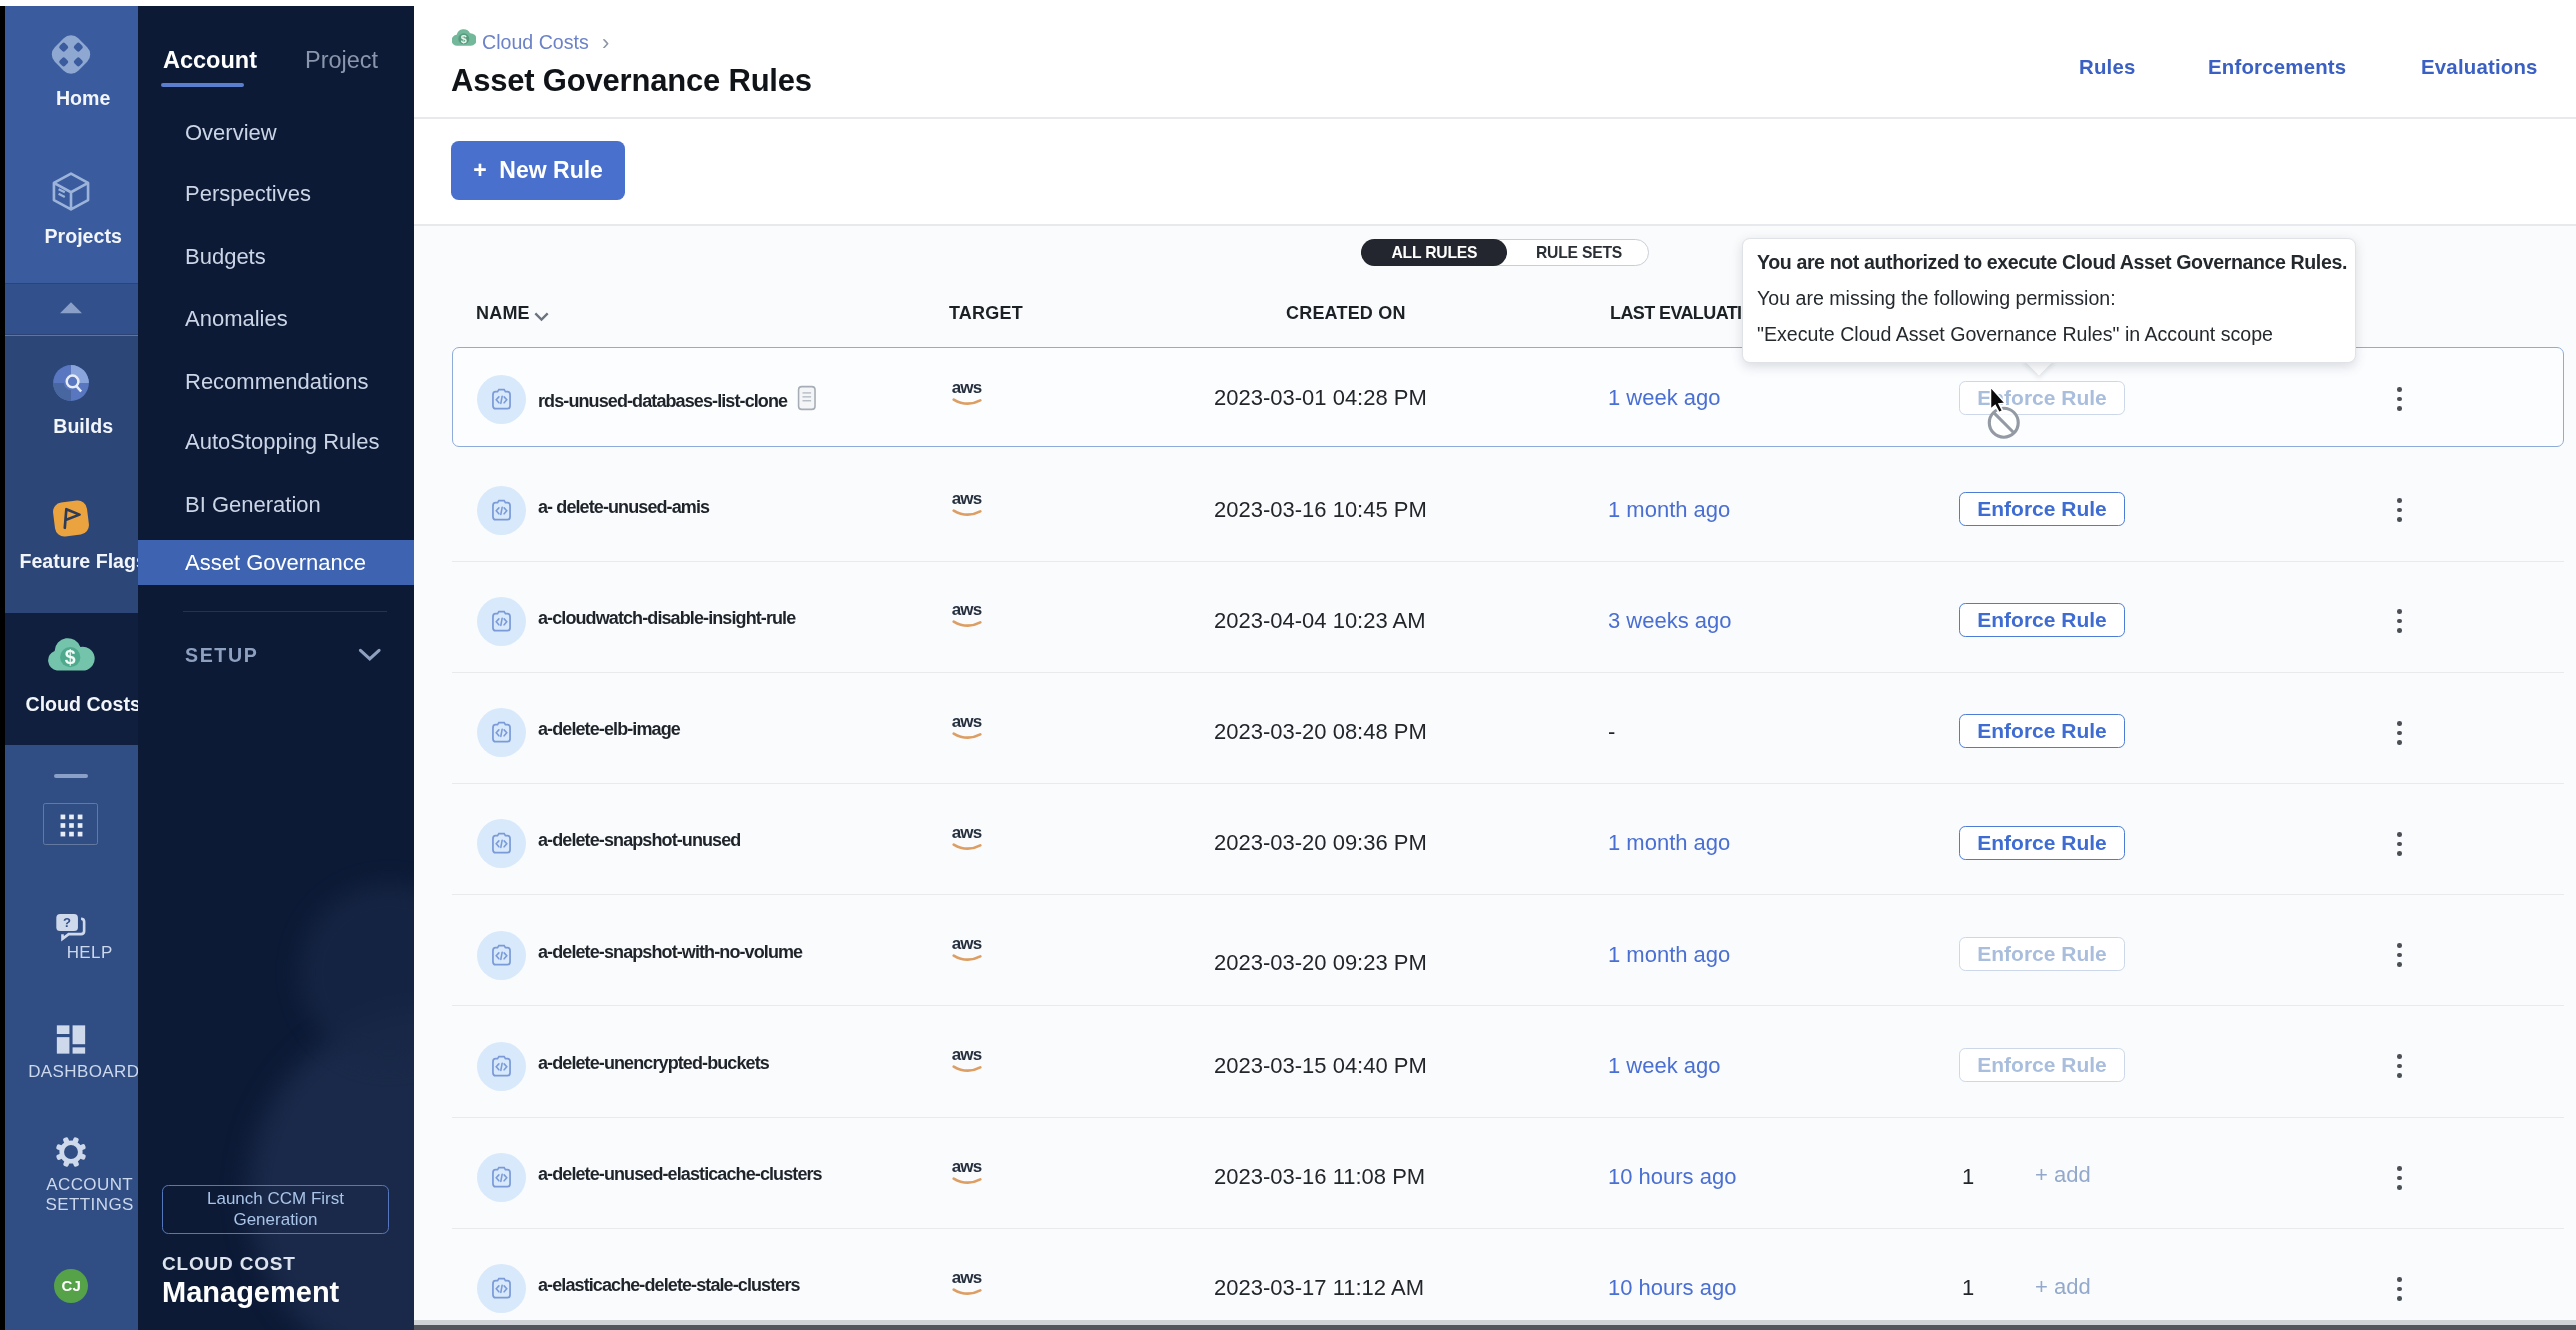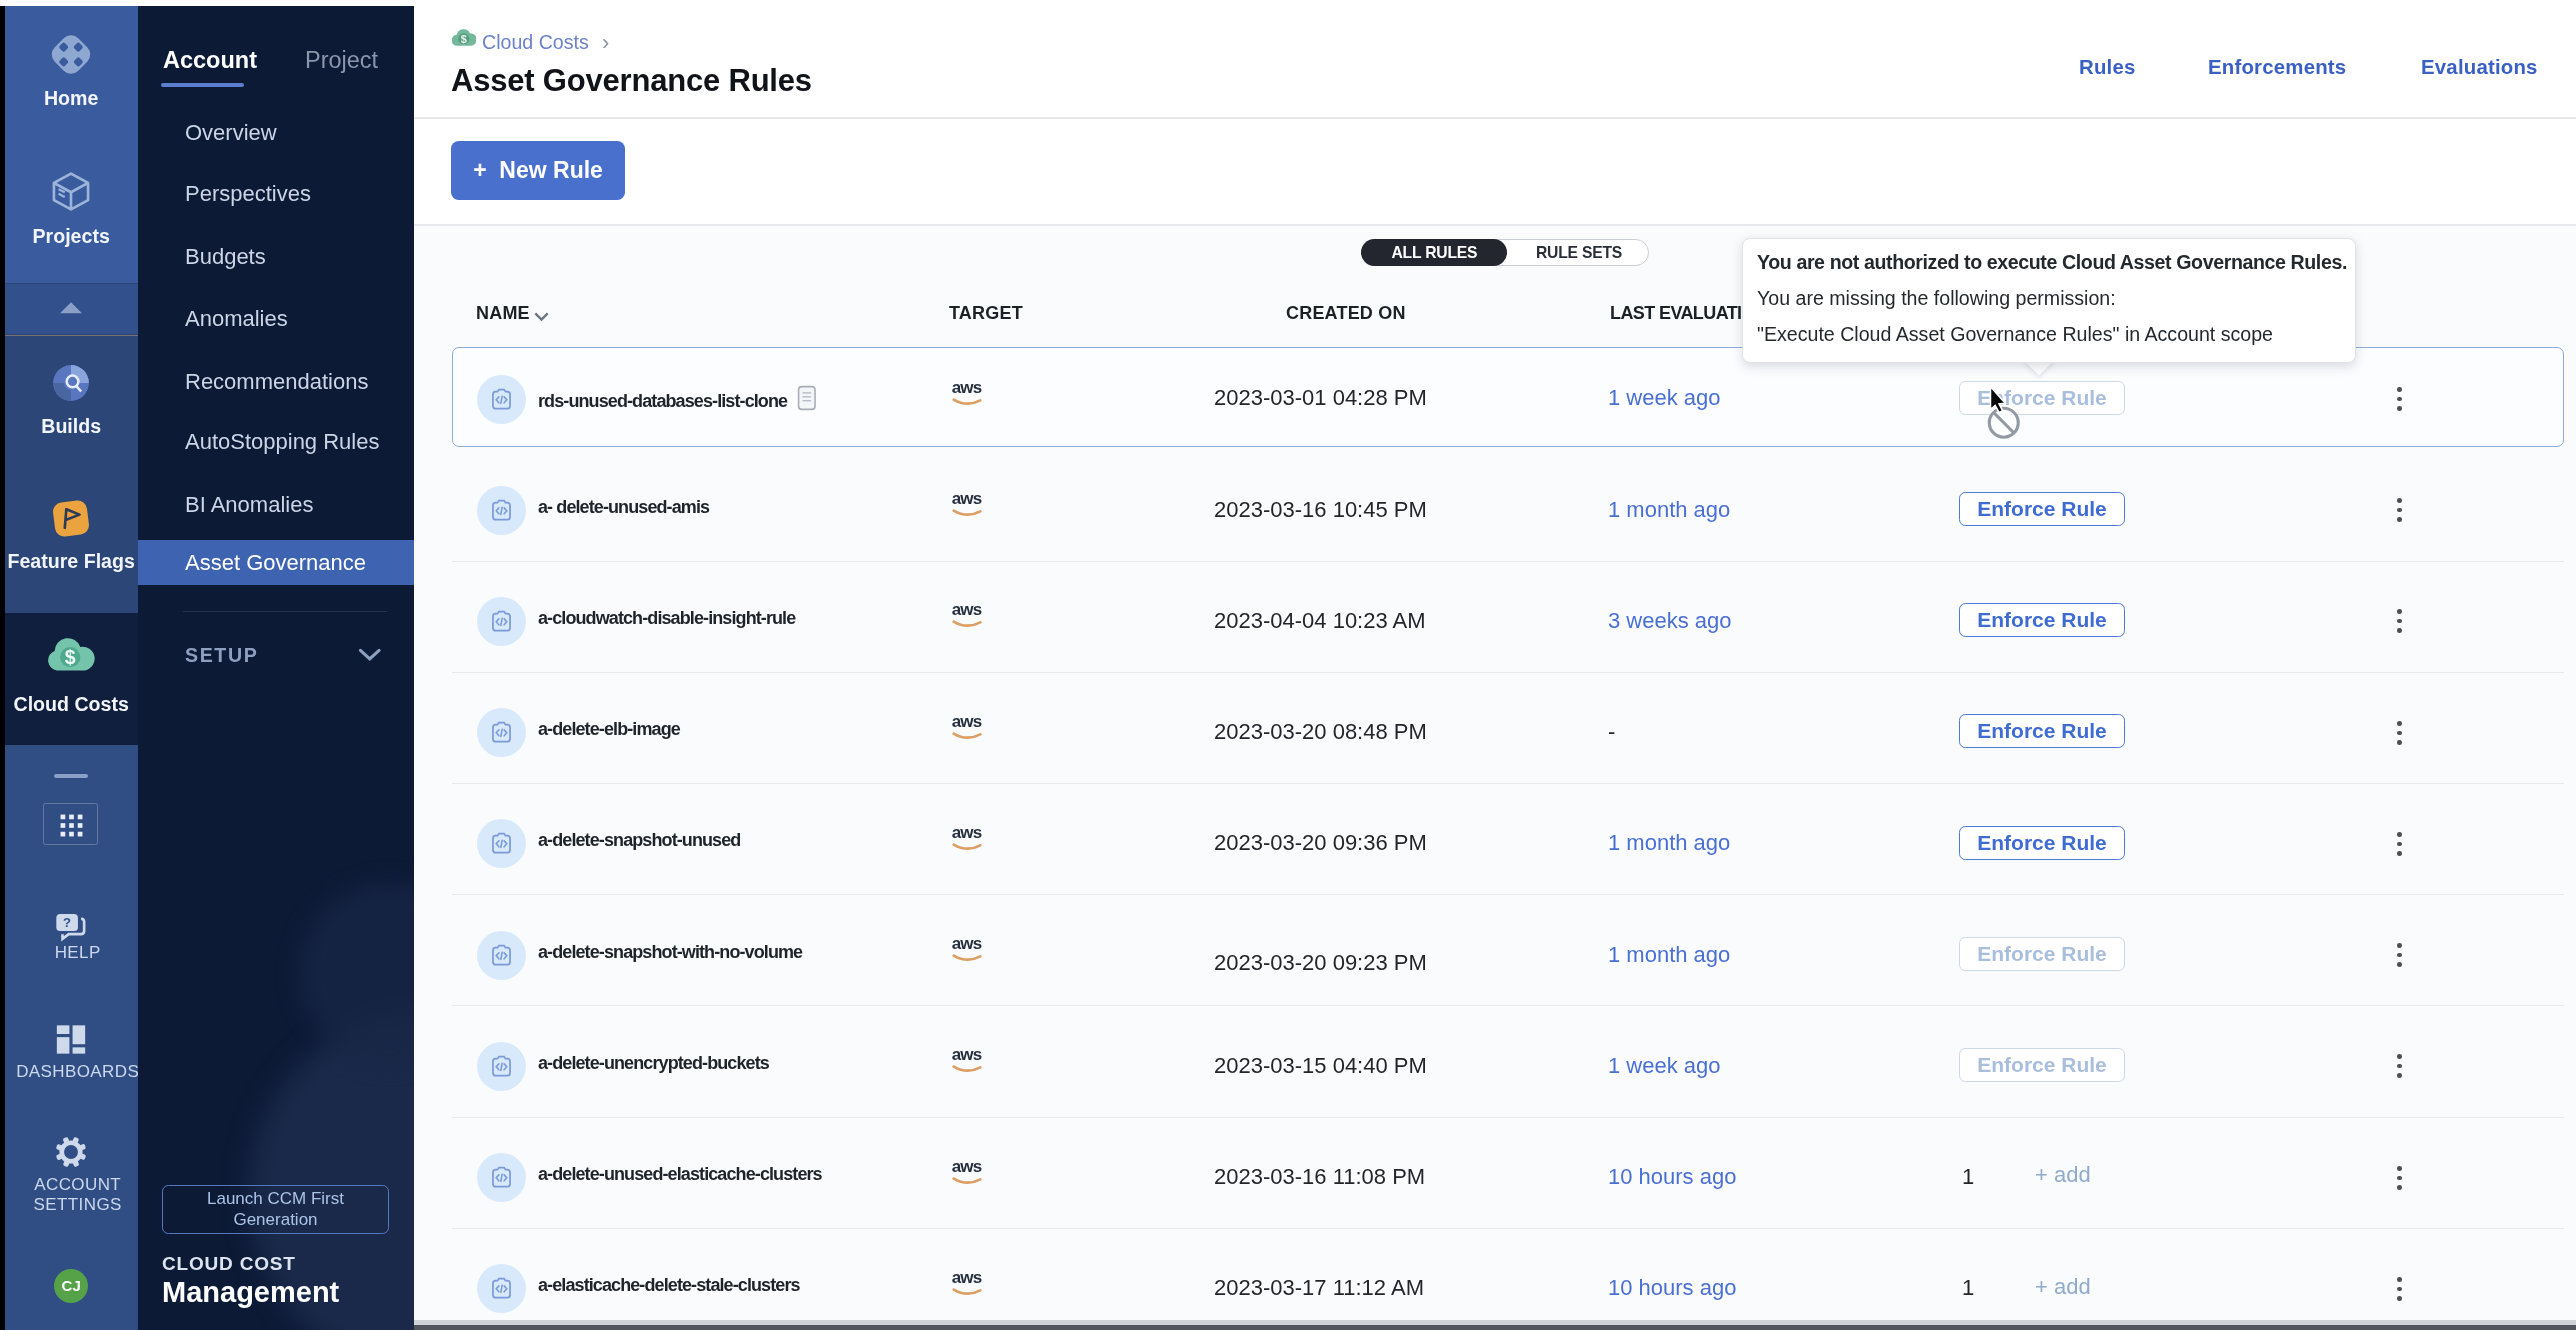--- a/index.html
+++ b/index.html
@@ -4,21 +4,21 @@
 <style>
 * { margin:0; padding:0; box-sizing:border-box; }
 html,body { width:2576px; height:1331px; overflow:hidden; background:#fff;
   font-family:"Liberation Sans", sans-serif; }
 .abs { position:absolute; }
 #stage { position:relative; width:2576px; height:1331px; }
 
 
 #blackstrip { left:0; top:6.3px; width:4.7px; height:1324px; background:#000; }
 #topstrip { left:0; top:0; width:2576px; height:6.3px; background:#fff; }
-#rail { left:4.7px; top:6.3px; width:133px; height:1324px; background:#737373; }
+#rail { left:4.7px; top:6.3px; width:133px; height:1324px; background:#737373;padding-left:12px; }
 .rail-sec { position:absolute; left:0; width:133px; }
 #rsec1 { top:0; height:277px; background:#3a5b9e; }
 #rband { top:277px; height:52px; background:#32508c; border-top:1.6px solid #2c4375; border-bottom:1.6px solid #2c4375; }
 #rsec2 { top:330px; height:277px; background:#2c4678; }
 #rsec3 { top:607px; height:132px; background:#111f3e; }
 #rsec4 { top:739px; height:585px; background:#314e84; }
 .rail-label { position:absolute; width:133px; text-align:center; color:#f2f5fa;
   font-weight:700; font-size:19.6px; }
 .rail-small { position:absolute; width:146px; text-align:center; color:#ccd8ec;
   font-weight:400; font-size:17px; letter-spacing:0.4px; }
@@ -225,21 +225,21 @@
       <div class="wm2"></div>
     <div id="tab-account" class="tab">Account</div>
     <div id="tab-project" class="tab">Project</div>
     <div id="tab-underline"></div>
     <div class="mitem" style="top:114px;">Overview</div>
     <div class="mitem" style="top:175px;">Perspectives</div>
     <div class="mitem" style="top:238px;">Budgets</div>
     <div class="mitem" style="top:300px;">Anomalies</div>
     <div class="mitem" style="top:363px;">Recommendations</div>
     <div class="mitem" style="top:423px;">AutoStopping Rules</div>
-    <div class="mitem" style="top:486px;">BI Anomalies</div>
+    <div class="mitem" style="top:486px;">BI Generation</div>
     <div id="ag-bar">
         <span>Asset Governance</span>
       </div>
     <div id="setup-div"></div>
     <div id="setup">SETUP</div>
     <svg width="23.5" height="14" style="position:absolute;left:220px;top:642px;" viewBox="0 0 30 18">
       <path d="M3 3 L15 14 L27 3" stroke="#8da0c0" stroke-width="4" fill="none" stroke-linecap="round"></path>
     </svg>
     <div id="launch-btn">Launch CCM First<br>Generation</div>
     <div id="cc-small">CLOUD COST</div>

